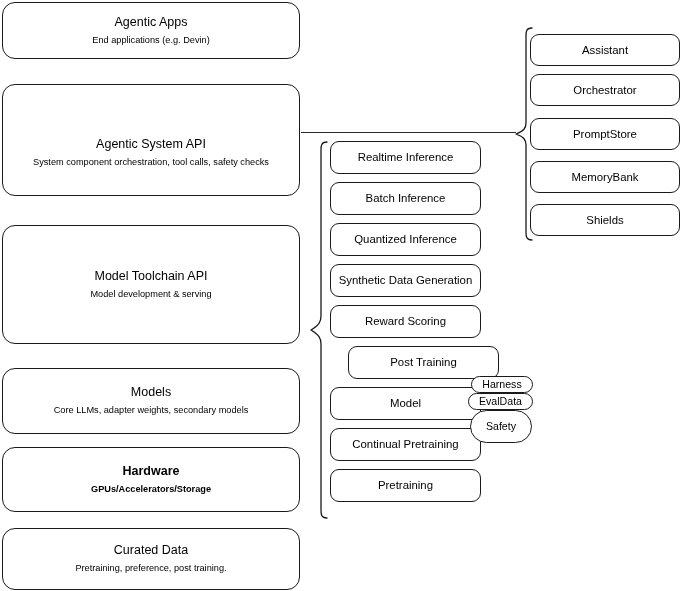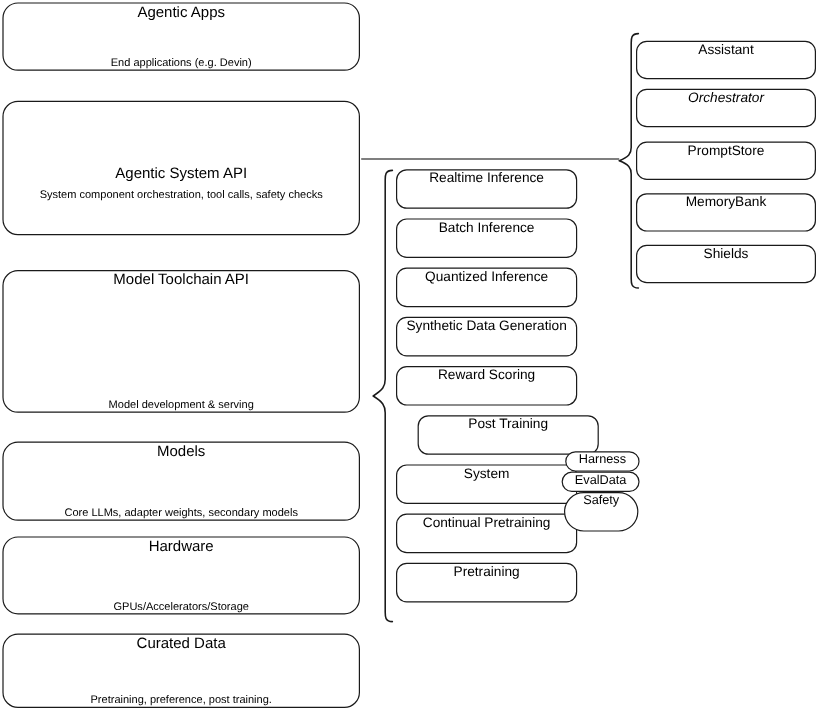--- a/index.html
+++ b/index.html
@@ -22,21 +22,21 @@
   }
   
   .node {
     position: absolute;
     box-sizing: border-box;
     border: 1.3px solid #1a1a1a;
     background: #ffffff;
     display: flex;
     flex-direction: column;
     align-items: center;
-    justify-content: space-between;
+    justify-content: center;
     text-align: center;
     line-height: 1.25;
   }
   .layer {
     border-radius: 13px;
   }
   .layer .title {
     font-size: 12.5px;
     color: #000;
     white-space: nowrap;
@@ -98,21 +98,21 @@
   <div class="node layer" style="left:2px; top:225px; width:298px; height:119px;">
     <div class="title">Model Toolchain API</div>
     <div class="subtitle">Model development &amp; serving</div>
   </div>
 
   <div class="node layer" style="left:2px; top:368px; width:298px; height:66px;">
     <div class="title">Models</div>
     <div class="subtitle">Core LLMs, adapter weights, secondary models</div>
   </div>
 
-  <div class="node layer" style="left:2px; top:447px; width:298px; height:65px;">
+  <div class="node layer" style="left:2px; top:447px; width:298px; height:65px;font-weight:bold;">
     <div class="title">Hardware</div>
     <div class="subtitle">GPUs/Accelerators/Storage</div>
   </div>
 
   <div class="node layer" style="left:2px; top:528px; width:298px; height:62px;">
     <div class="title">Curated Data</div>
     <div class="subtitle">Pretraining, preference, post training.</div>
   </div>
 
   <div class="hline" style="left:301px; top:132px; width:215px;"></div>
@@ -137,21 +137,21 @@
   <div class="node chip" style="left:330px; top:264px; width:151px; height:33px;">
     <span>Synthetic Data Generation</span>
   </div>
   <div class="node chip" style="left:330px; top:305px; width:151px; height:33px;">
     <span>Reward Scoring</span>
   </div>
   <div class="node chip" style="left:348px; top:346px; width:151px; height:33px;">
     <span>Post Training</span>
   </div>
   <div class="node chip" style="left:330px; top:387px; width:151px; height:33px;">
-    <span>System</span>
+    <span>Model</span>
   </div>
   <div class="node chip" style="left:330px; top:428px; width:151px; height:33px;">
     <span>Continual Pretraining</span>
   </div>
   <div class="node chip" style="left:330px; top:469px; width:151px; height:33px;">
     <span>Pretraining</span>
   </div>
 
   <div class="node pill" style="left:471px; top:376px; width:62px; height:17px;">
     <span>Harness</span>
@@ -159,21 +159,21 @@
   <div class="node pill" style="left:468px; top:393px; width:65px; height:17px;">
     <span>EvalData</span>
   </div>
   <div class="node pill" style="left:470px; top:410px; width:62px; height:33px;">
     <span>Safety</span>
   </div>
 
   <div class="node chip" style="left:530px; top:34px; width:150px; height:32px;">
     <span>Assistant</span>
   </div>
-  <div class="node chip" style="left:530px; top:74px; width:150px; height:32px;font-style:italic;">
+  <div class="node chip" style="left:530px; top:74px; width:150px; height:32px;">
     <span>Orchestrator</span>
   </div>
   <div class="node chip" style="left:530px; top:118px; width:150px; height:32px;">
     <span>PromptStore</span>
   </div>
   <div class="node chip" style="left:530px; top:161px; width:150px; height:32px;">
     <span>MemoryBank</span>
   </div>
   <div class="node chip" style="left:530px; top:204px; width:150px; height:32px;">
     <span>Shields</span>

